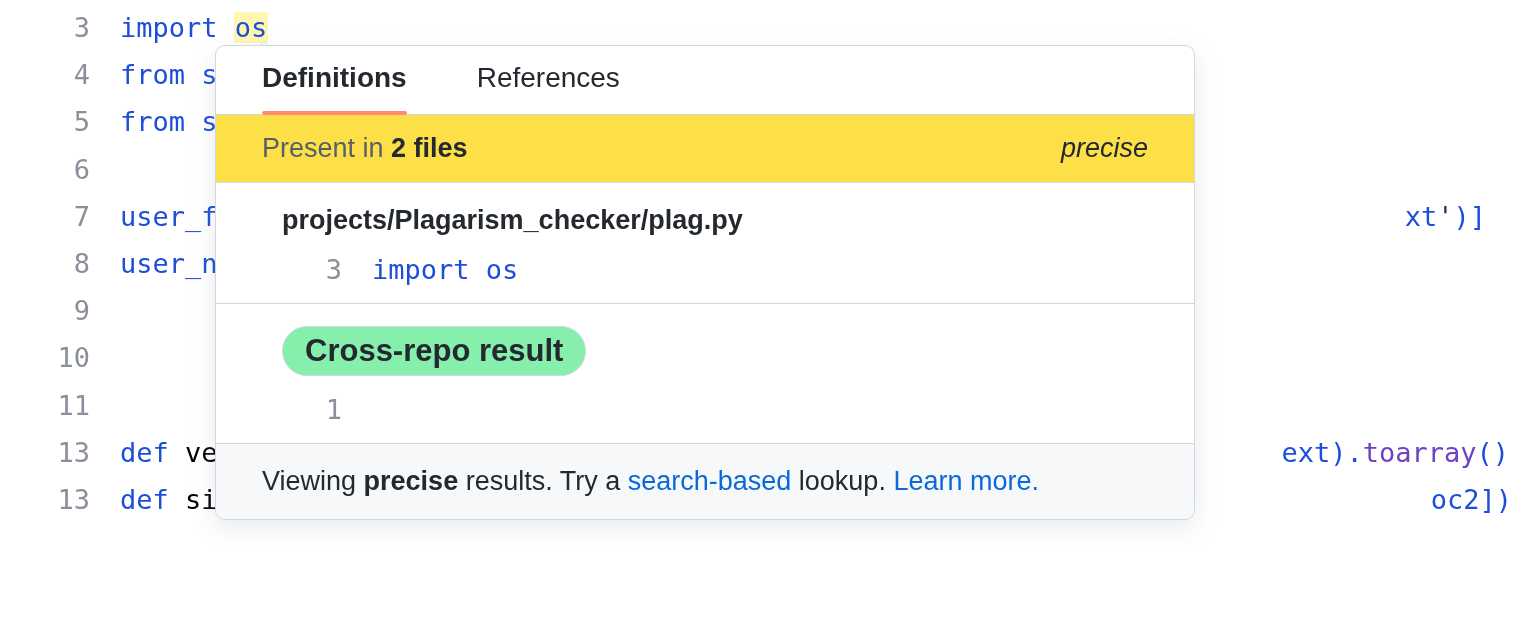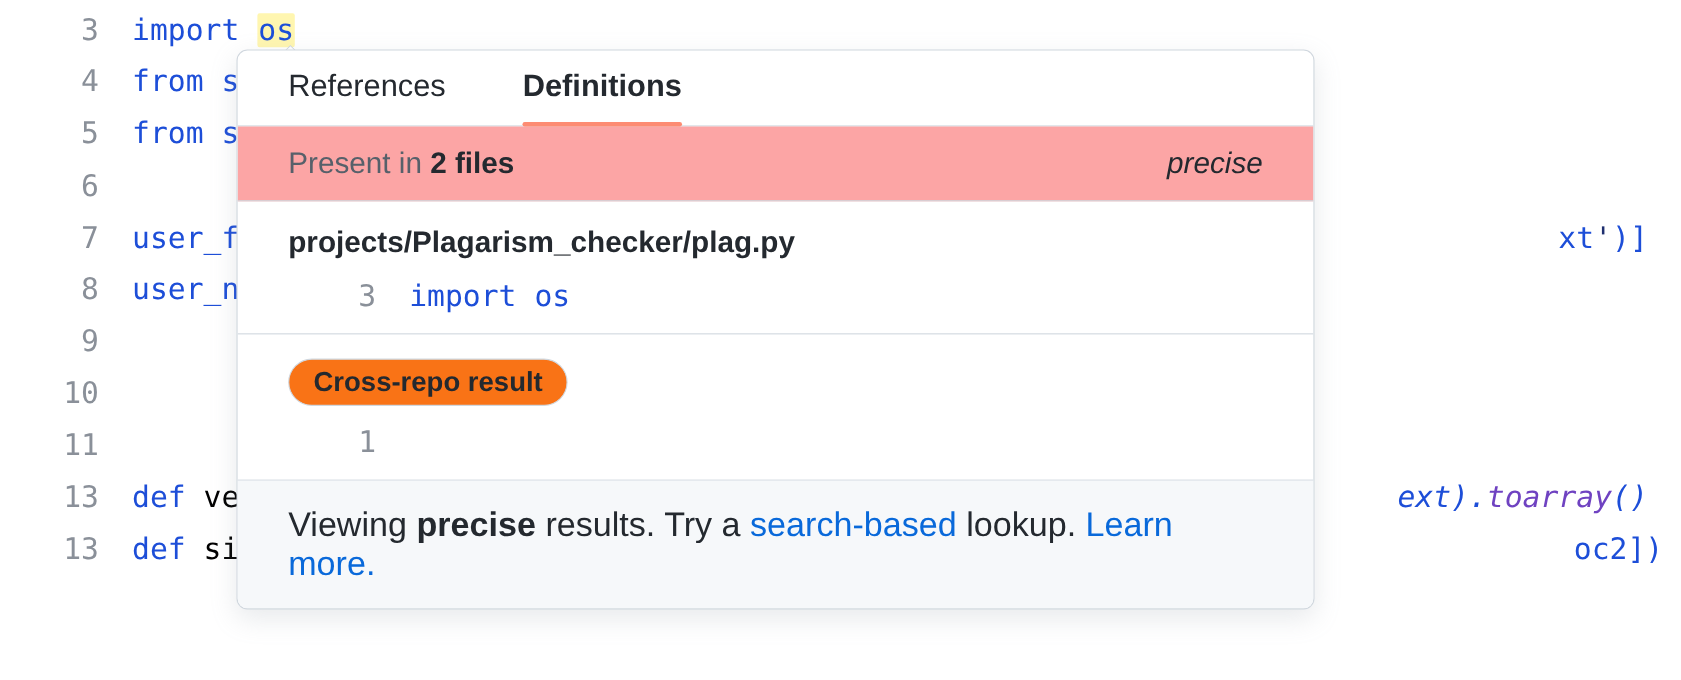--- a/index.html
+++ b/index.html
@@ -19,61 +19,61 @@
   
   .card{position:absolute;left:215px;top:45px;width:978px;background:#fff;border:1px solid #d0d7de;border-radius:10px;box-shadow:0 8px 24px rgba(140,149,159,0.2);overflow:hidden;}
   .caret{position:absolute;left:254px;top:31px;width:0;height:0;border:10px solid transparent;border-bottom-color:#d0d7de;}
   .caret-inner{position:absolute;left:255px;top:33px;width:0;height:0;border:9px solid transparent;border-bottom-color:#fff;}
 
   .tabs{display:flex;height:68px;align-items:flex-end;padding:0 46px;gap:70px;border-bottom:1px solid #d0d7de;}
   .tab{font-size:28px;color:#24292f;padding-bottom:20px;position:relative;cursor:pointer;}
   .tab.active{font-weight:700;}
   .tab.active::after{content:"";position:absolute;left:0;right:0;bottom:-1px;height:4px;background:#fd8c73;border-radius:2px;}
 
-  .summary{display:flex;justify-content:space-between;align-items:center;padding:18px 46px;font-size:27px;color:#57606a;background:#fca5a5;border-bottom:1px solid #d0d7de;}
+  .summary{display:flex;justify-content:space-between;align-items:center;padding:18px 46px;font-size:27px;color:#57606a;background:#fde047;border-bottom:1px solid #d0d7de;}
   .summary .files{color:#57606a;}
   .summary .files b{color:#24292f;font-weight:700;}
   .summary .precise-label{font-style:italic;color:#24292f;}
 
   .result{border-bottom:1px solid #d0d7de;padding:22px 46px 18px 46px;}
   .result:last-of-type{border-bottom:1px solid #d0d7de;}
-  .result-head{display:flex;justify-content:space-between;align-items:center;font-size:27px;font-weight:700;color:#24292f;}
+  .result-head{display:flex;justify-content:space-between;align-items:center;font-size:27px;font-weight:700;color:#24292f;margin-left:20px;}
   .snippet{display:flex;align-items:center;margin-top:18px;font-family:ui-monospace,SFMono-Regular,Menlo,Consolas,monospace;font-size:27px;}
   .snippet .ln{width:80px;text-align:right;padding-right:30px;color:#8a9099;}
-  .pill{font-weight:600;font-size:25px;color:#24292f;background:#f97316;border:1.5px solid #d0d7de;border-radius:99px;padding:6px 22px;}
+  .pill{font-weight:600;font-size:31px;color:#24292f;background:#86efac;border:1.5px solid #d0d7de;border-radius:99px;padding:6px 22px;}
 
-  .footer{background:#f6f8fa;padding:22px 46px;font-size:31px;color:#24292f;}
+  .footer{background:#f6f8fa;padding:22px 46px;font-size:27px;color:#24292f;}
   .footer b{font-weight:700;}
   .link{color:#0969da;cursor:pointer;}
 </style>
 </head>
 <body>
 <div class="wrap">
 
 <div class="code" id="code">
       <div class="line"><div class="gutter">3</div><div><span class="tok-kw">import </span><span class="hl tok-plain">os</span></div></div>
       <div class="line"><div class="gutter">4</div><div><span class="tok-kw">from</span><span class="tok-plain"> s</span></div></div>
       <div class="line"><div class="gutter">5</div><div><span class="tok-kw">from</span><span class="tok-plain"> s</span></div></div>
       <div class="line"><div class="gutter">6</div><div></div></div>
-      <div class="line"><div class="gutter">7</div><div><span class="tok-plain">user_f</span></div><div style="flex: 1 1 0%;"></div><div style="padding-right: 30px;"><span class="tok-plain">xt</span><span class="tok-str">'</span><span class="tok-plain">)]</span></div></div>
+      <div class="line"><div class="gutter">7</div><div><span class="tok-plain">user_f</span></div><div style="flex: 1 1 0%;"></div><div style="padding-right: 42px;"><span class="tok-plain">xt</span><span class="tok-str">'</span><span class="tok-plain">)]</span></div></div>
       <div class="line"><div class="gutter">8</div><div><span class="tok-plain">user_n</span></div></div>
       <div class="line"><div class="gutter">9</div><div></div></div>
       <div class="line"><div class="gutter">10</div><div></div></div>
       <div class="line"><div class="gutter">11</div><div></div></div>
-      <div class="line"><div class="gutter">13</div><div><span class="tok-kw">def </span><span class="tok-def">ve</span></div><div style="flex: 1 1 0%;"></div><div style="padding-right: 30px; font-style: italic;"><span class="tok-plain">ext).</span><span class="tok-name">toarray</span><span class="tok-plain">()</span></div></div>
+      <div class="line"><div class="gutter">13</div><div><span class="tok-kw">def </span><span class="tok-def">ve</span></div><div style="flex: 1 1 0%;"></div><div style="padding-right: 19px;"><span class="tok-plain">ext).</span><span class="tok-name">toarray</span><span class="tok-plain">()</span></div></div>
       <div class="line"><div class="gutter">13</div><div><span class="tok-kw">def </span><span class="tok-def">si</span></div><div style="flex: 1 1 0%;"></div><div style="padding-right: 16px;"><span class="tok-plain">oc2])</span></div></div>
     </div>
 
 <div class="caret"></div>
 <div class="caret-inner"></div>
 
 <div class="card">
   <div class="tabs">
+    <div class="tab active">Definitions</div>
     <div class="tab">References</div>
-    <div class="tab active">Definitions</div>
   </div>
 
   <div class="summary">
     <div class="files">
       <span>Present in </span><b>2 files</b>
     </div>
     <div class="precise-label">precise</div>
   </div>
 
   <div id="results">

